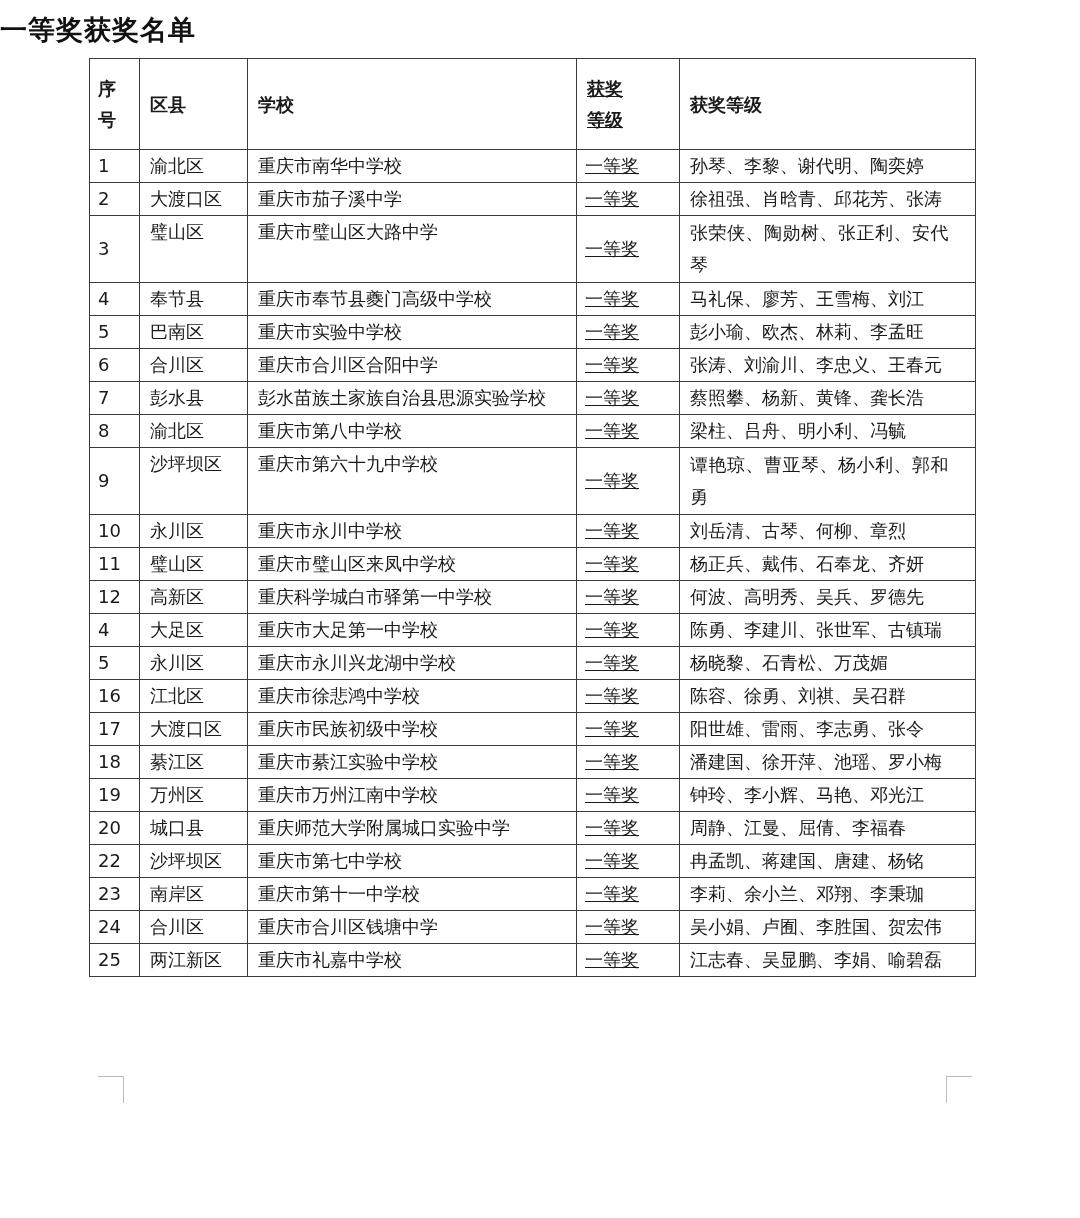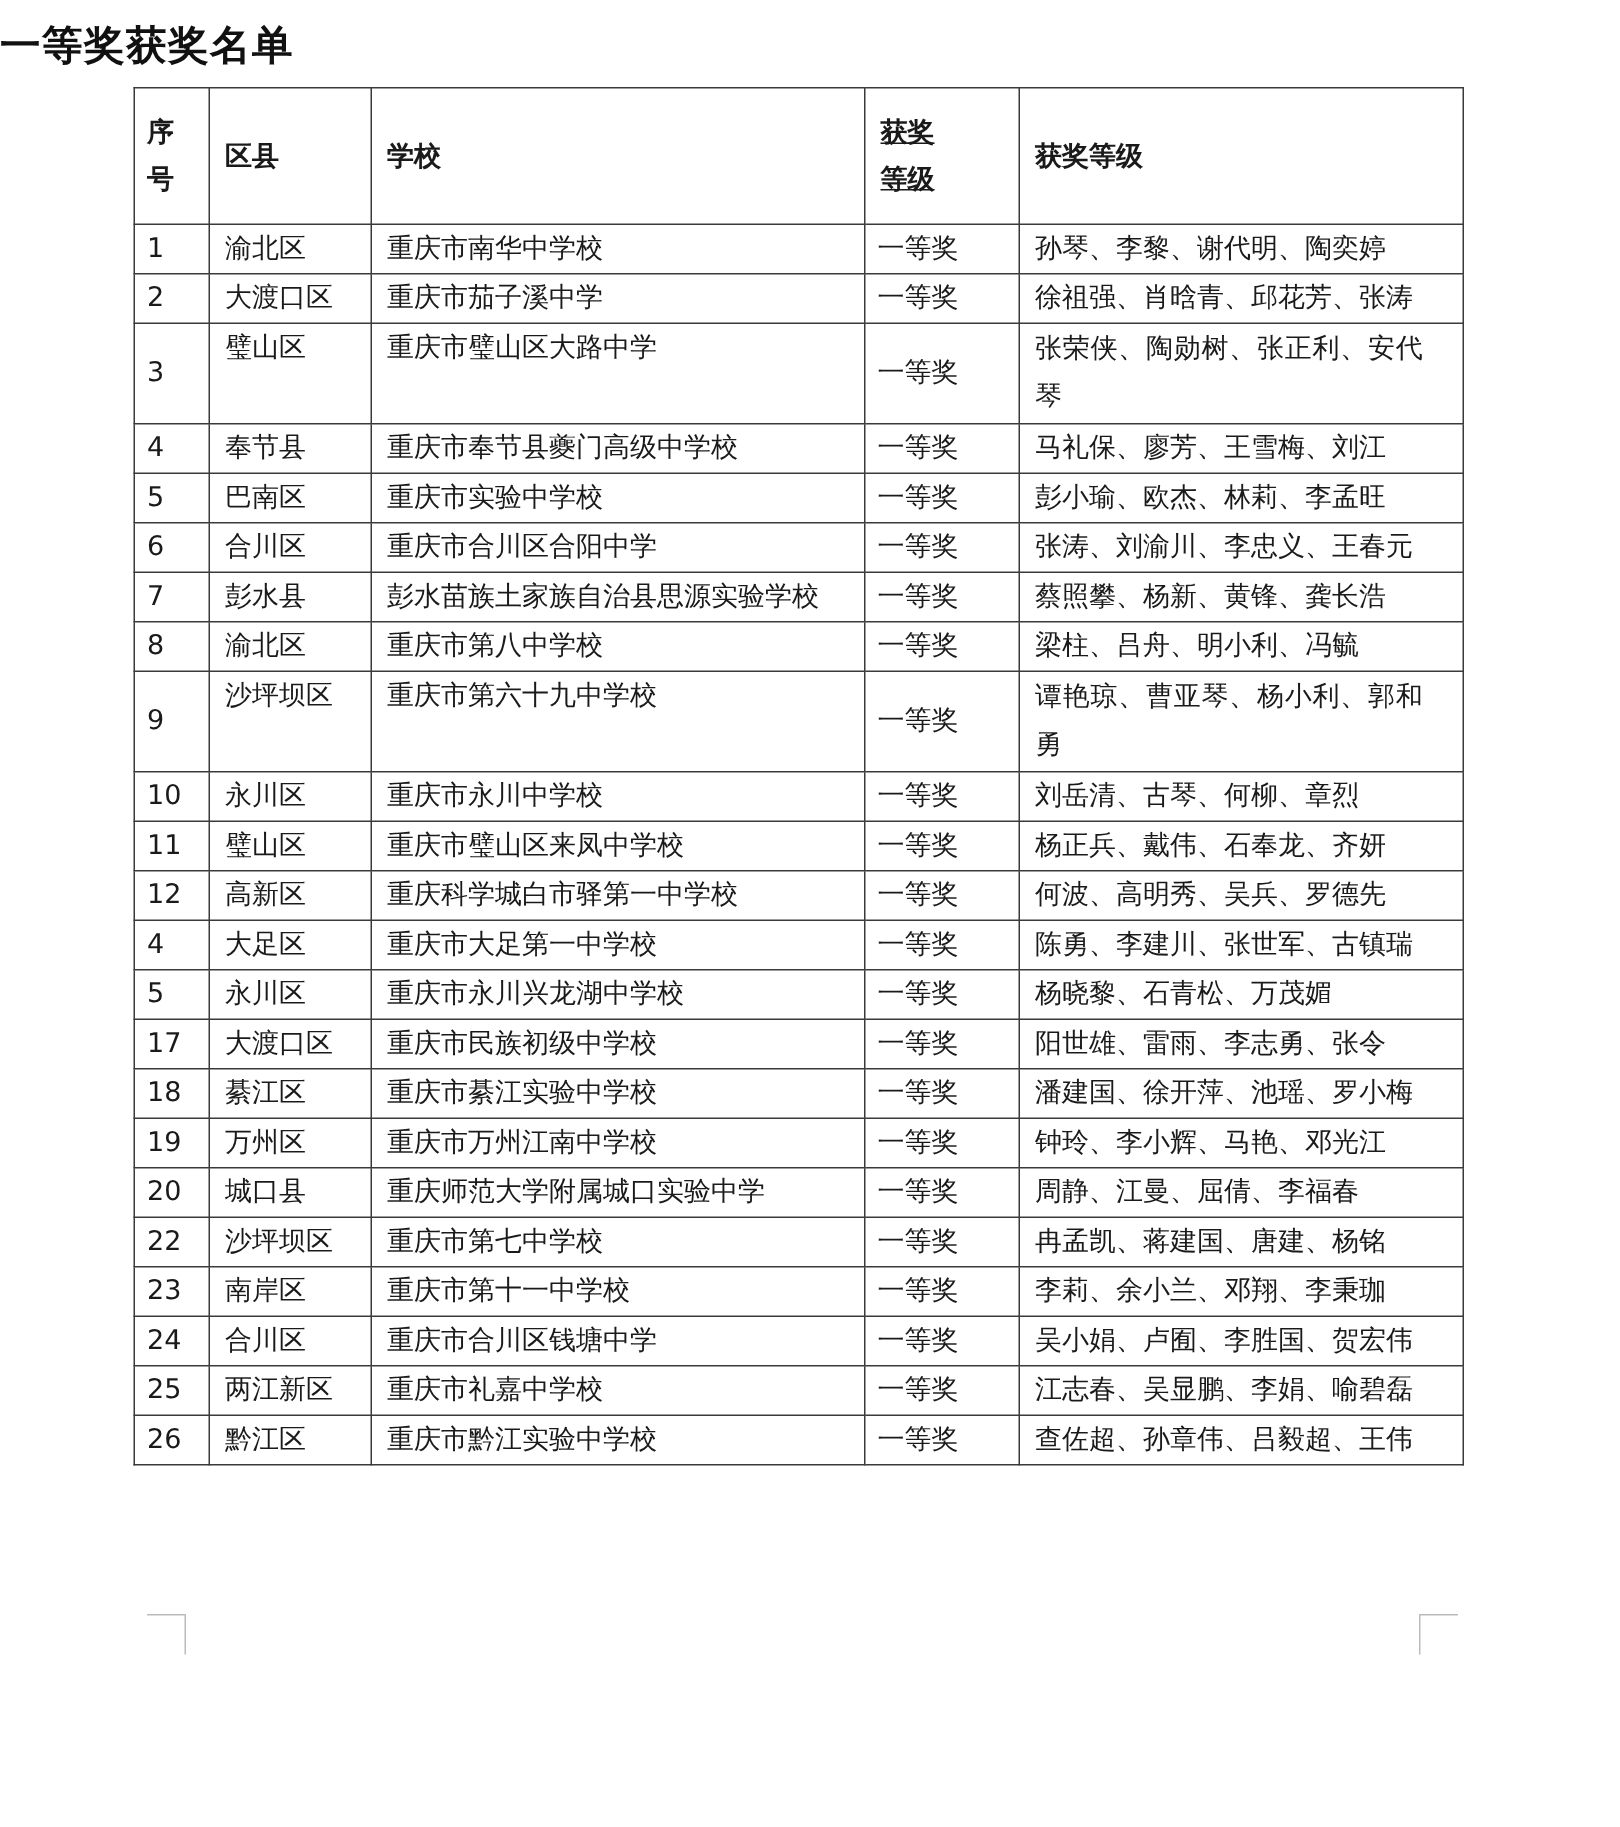--- a/index.html
+++ b/index.html
@@ -55,21 +55,21 @@
       vertical-align: middle;
     }
     table.award-table th.col-no { padding: 12px 8px; margin-top: 40px; }
     table.award-table td {
       height: 32px;
       line-height: 32px;
       vertical-align: bottom;
       padding-bottom: 0;
     }
     table.award-table td.col-no { padding: 0 8px; }
-    table.award-table td.col-level { padding-left: 8px; }
+    table.award-table td.col-level { padding-left: 8px; text-decoration: underline; }
     table.award-table tr.tall td {
       height: 66px;
       line-height: 32px;
     }
     table.award-table tr.tall td.col-no { vertical-align: middle; }
     table.award-table tr.tall td.col-dist,
     table.award-table tr.tall td.col-school { vertical-align: top; }
     table.award-table tr.tall td.col-level { vertical-align: middle; }
     table.award-table tr.tall td.col-teacher {
       white-space: normal;
@@ -214,20 +214,27 @@
         <td class="col-teacher">陈勇、李建川、张世军、古镇瑞</td>
       </tr>
       <tr>
         <td class="col-no">5</td>
         <td class="col-dist">永川区</td>
         <td class="col-school">重庆市永川兴龙湖中学校</td>
         <td class="col-level">一等奖</td>
         <td class="col-teacher">杨晓黎、石青松、万茂媚</td>
       </tr>
       <tr>
+        <td class="col-no">16</td>
+        <td class="col-dist">江北区</td>
+        <td class="col-school">重庆市徐悲鸿中学校</td>
+        <td class="col-level">一等奖</td>
+        <td class="col-teacher">陈容、徐勇、刘祺、吴召群</td>
+      </tr>
+      <tr>
         <td class="col-no">17</td>
         <td class="col-dist">大渡口区</td>
         <td class="col-school">重庆市民族初级中学校</td>
         <td class="col-level">一等奖</td>
         <td class="col-teacher">阳世雄、雷雨、李志勇、张令</td>
       </tr>
       <tr>
         <td class="col-no">18</td>
         <td class="col-dist">綦江区</td>
         <td class="col-school">重庆市綦江实验中学校</td>
@@ -269,24 +276,17 @@
         <td class="col-level">一等奖</td>
         <td class="col-teacher">吴小娟、卢囿、李胜国、贺宏伟</td>
       </tr>
       <tr>
         <td class="col-no">25</td>
         <td class="col-dist">两江新区</td>
         <td class="col-school">重庆市礼嘉中学校</td>
         <td class="col-level">一等奖</td>
         <td class="col-teacher">江志春、吴显鹏、李娟、喻碧磊</td>
       </tr>
-      <tr>
-        <td class="col-no">26</td>
-        <td class="col-dist">黔江区</td>
-        <td class="col-school">重庆市黔江实验中学校</td>
-        <td class="col-level">一等奖</td>
-        <td class="col-teacher">查佐超、孙章伟、吕毅超、王伟</td>
-      </tr>
     </tbody>
 </table>
 
 <div class="corner-mark corner-left"></div>
 <div class="corner-mark corner-right"></div>
 
 </body></html>

